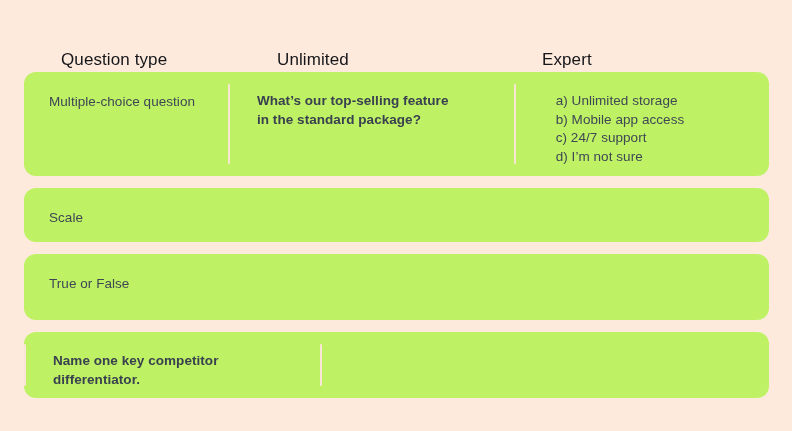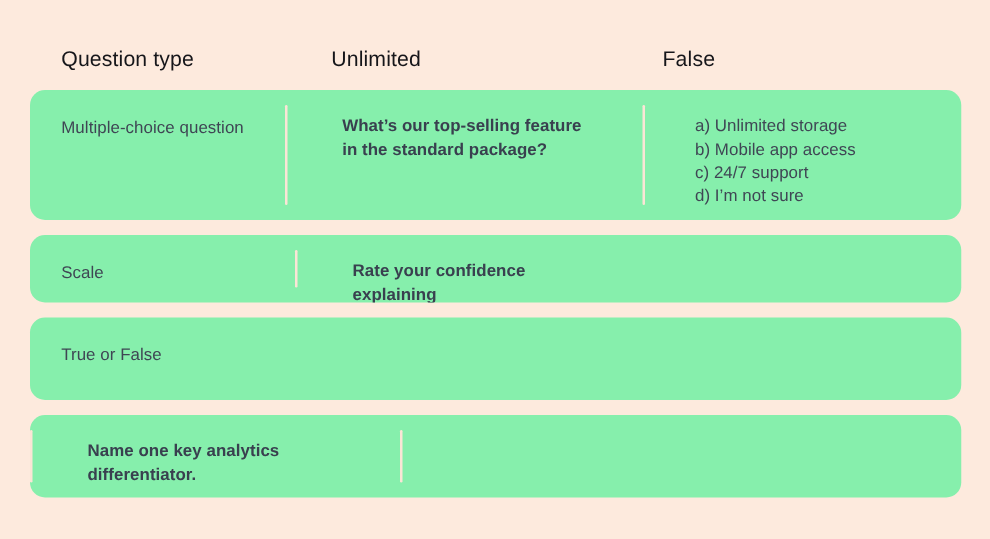--- a/index.html
+++ b/index.html
@@ -19,21 +19,21 @@
     width: 792px;
     height: 431px;
     box-sizing: border-box;
   }
 
   
   .table-header {
     display: flex;
     align-items: center;
     height: 34px;
-    margin: 0;
+    margin: 12px;
     padding: 0;
     position: absolute;
     top: 31px;
     left: 24px;
     width: 745px;
   }
   .th {
     font-size: 17px;
     font-weight: 400;
     color: #16161a;
@@ -46,21 +46,21 @@
   .th.col-answer   { width: 265px; padding-left: 26px; box-sizing: border-box; }
 
   
   .rows {
     position: absolute;
     top: 72px;
     left: 24px;
     width: 745px;
   }
   .row {
-    background: #86efac;
+    background: #bef264;
     border-radius: 12px;
     display: flex;
     margin-bottom: 12px;
     box-sizing: border-box;
     overflow: hidden;
   }
   .row.r1 { height: 104px; }
   .row.r2 { height: 54px; }
   .row.r3 { height: 66px; flex-direction: column; }
   .row.r4 { height: 66px; margin-bottom: 0; }
@@ -70,21 +70,21 @@
     display: flex;
     align-items: flex-start;
     position: relative;
   }
   .cell.col-type {
     width: 212px;
     padding: 20px 14px 0 25px;
   }
   .cell.col-question {
     width: 268px;
-    padding: 20px 18px 0 46px;
+    padding: 20px 18px 0 29px;
   }
   .cell.col-answer {
     width: 265px;
     padding: 20px 14px 0 42px;
     flex: 1 1 auto;
     margin-left: 28px;
   }
 
   
   .cell.col-question::before,
@@ -124,21 +124,21 @@
   }
 </style>
 </head>
 <body>
 
 <div id="page">
 
   <div class="table-header">
     <div class="th col-type">Question type</div>
     <div class="th col-question">Unlimited</div>
-    <div class="th col-answer">False</div>
+    <div class="th col-answer">Expert</div>
   </div>
 
   <div class="rows">
 
     <div class="row r1">
       <div class="cell col-type">
         <span class="type-text">Multiple-choice question</span>
       </div>
       <div class="cell col-question">
         <span class="question-text">What’s our top-selling feature
@@ -149,35 +149,31 @@
 b) Mobile app access
 c) 24/7 support
 d) I’m not sure</span>
       </div>
     </div>
 
     <div class="row r2">
       <div class="cell col-type">
         <span class="type-text">Scale</span>
       </div>
-      <div class="cell col-question">
-        <span class="question-text">Rate your confidence explaining
-pricing tiers to a customer (1-5):</span>
-      </div>
     </div>
 
     <div class="row r3">
       <div class="cell col-type">
         <span class="type-text">True or False</span>
       </div>
     </div>
 
     <div class="row r4">
       <div class="cell col-question">
-        <span class="question-text">Name one key analytics
+        <span class="question-text">Name one key competitor
 differentiator.</span>
       </div>
       <div class="cell col-answer">
         <span class="answer-text"></span>
       </div>
     </div>
 
   </div>
 </div>
 

